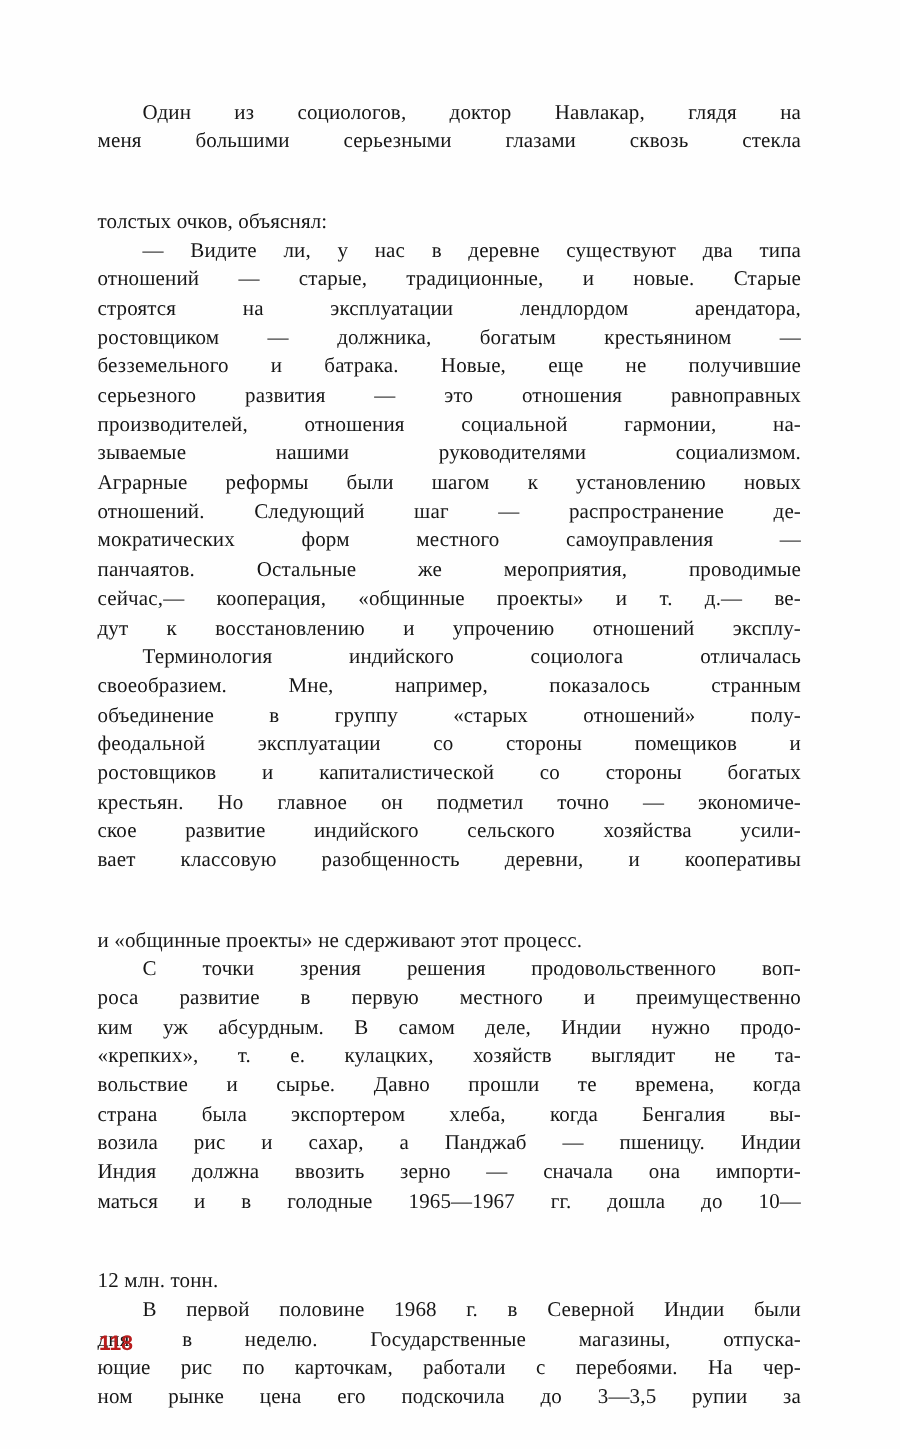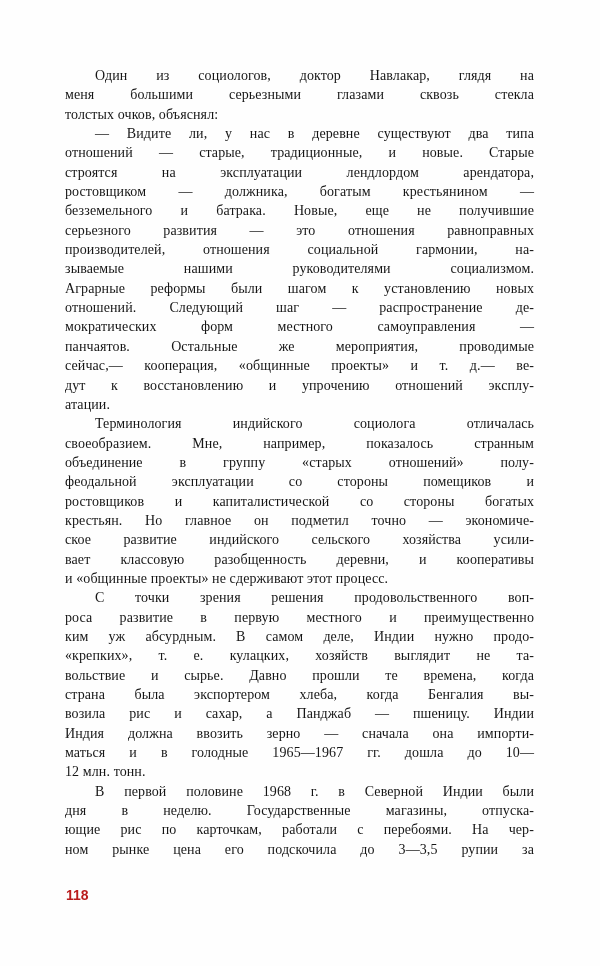--- a/index.html
+++ b/index.html
@@ -35,20 +35,21 @@
     white-space: nowrap;
     text-align: justify;
     text-align-last: justify;
     letter-spacing: 0.1px;
   }
   .line.indent {
     padding-left: 30px;
   }
   .line.last {
     text-align-last: left;
+    margin-top: 34px;
   }
   .page-number {
     position: absolute;
     left: 66px;
     top: 887px;
     font-family: "Liberation Sans", "DejaVu Sans", sans-serif;
     font-weight: bold;
     font-size: 14px;
     color: #b91c1c;
   }
@@ -73,21 +74,20 @@
       <span class="line">безземельного и батрака. Новые, еще не получившие</span>
       <span class="line">серьезного развития — это отношения равноправных</span>
       <span class="line">производителей, отношения социальной гармонии, на-</span>
       <span class="line">зываемые нашими руководителями социализмом.</span>
       <span class="line">Аграрные реформы были шагом к установлению новых</span>
       <span class="line">отношений. Следующий шаг — распространение де-</span>
       <span class="line">мократических форм местного самоуправления —</span>
       <span class="line">панчаятов. Остальные же мероприятия, проводимые</span>
       <span class="line">сейчас,— кооперация, «общинные проекты» и т. д.— ве-</span>
       <span class="line">дут к восстановлению и упрочению отношений эксплу-</span>
-      <span class="line last">атации.</span>
     </div>
 
     <div>
       <span class="line indent">Терминология индийского социолога отличалась</span>
       <span class="line">своеобразием. Мне, например, показалось странным</span>
       <span class="line">объединение в группу «старых отношений» полу-</span>
       <span class="line">феодальной эксплуатации со стороны помещиков и</span>
       <span class="line">ростовщиков и капиталистической со стороны богатых</span>
       <span class="line">крестьян. Но главное он подметил точно — экономиче-</span>
       <span class="line">ское развитие индийского сельского хозяйства усили-</span>

